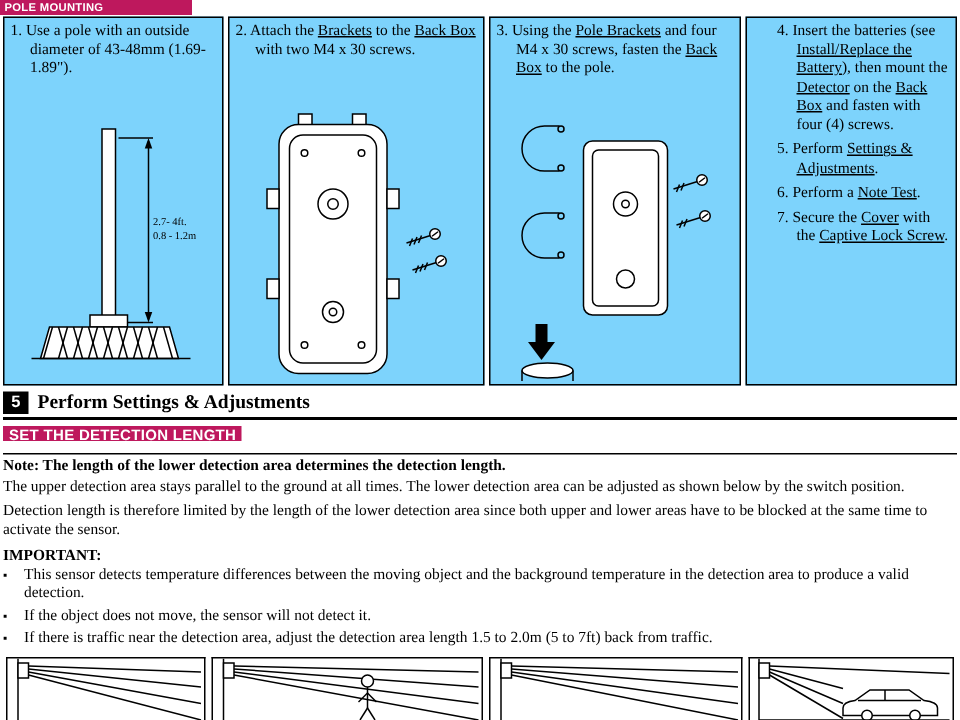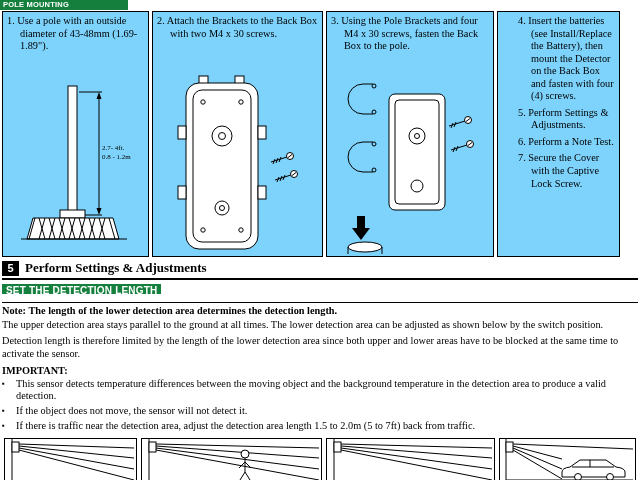--- a/index.html
+++ b/index.html
@@ -1,31 +1,31 @@
 <!DOCTYPE html>
 <html><head>
 <meta charset="utf-8">
 <style>
   * { margin:0; padding:0; box-sizing:border-box; }
   html,body { width:640px; height:480px; background:#fff; overflow:hidden; }
   body { font-family:"Liberation Serif", serif; color:#000; position:relative; }
 
-  .black-bar { background:#15803d; color:#fff; font-family:"Liberation Sans", sans-serif;
+  .black-bar { background:#be185d; color:#fff; font-family:"Liberation Sans", sans-serif;
                font-weight:700; letter-spacing:.2px; }
 
   .pole-header { position:absolute; top:0; left:0; width:128px; height:10px;
                  font-size:7.5px; line-height:10px; padding:0 3px; }
 
   .steps-row { position:absolute; top:11px; left:2px; width:636px; height:246px;
                display:flex; gap:3px; }
   .col { border:1px solid #000; padding:3px 4px; position:relative;
          font-size:10.3px; line-height:1.22; background:#7dd3fc; }
-  .col1{width:147px;} .col2{width:171px;} .col3{width:168px;} .col4{width:123px;padding-left:20px;}
+  .col1{width:147px;} .col2{width:171px;} .col3{width:168px;} .col4{width:141px;padding-left:20px;}
   .step { padding-left:13px; text-indent:-13px; margin-bottom:4px; }
-  .u { }
+  .u { text-decoration:underline; }
   .diag { position:absolute; left:2px; bottom:2px; }
 
   .settings { position:absolute; top:260px; left:2px; width:636px; }
   .sec-head { display:flex; align-items:center; gap:6px; }
   .num-box { width:17px; height:15px; background:#000; color:#fff;
              font-family:"Liberation Sans",sans-serif; font-weight:700;
              font-size:11px; text-align:center; line-height:15px; flex:0 0 17px; }
   .sec-title { font-weight:700; font-size:13px; }
   .sec-rule { border-bottom:2px solid #000; margin-top:2px; }
   .det-header { display:inline-block; margin-top:4px; font-size:10px;

